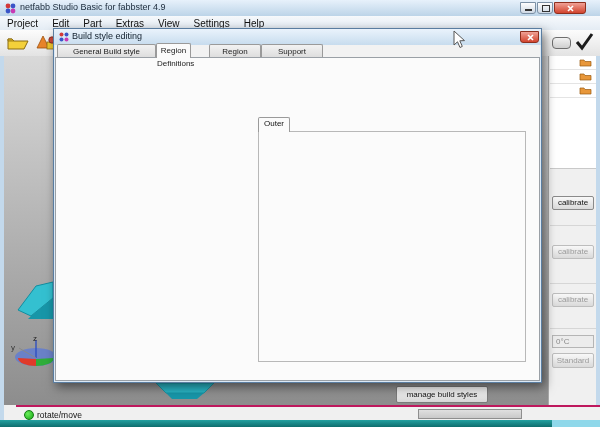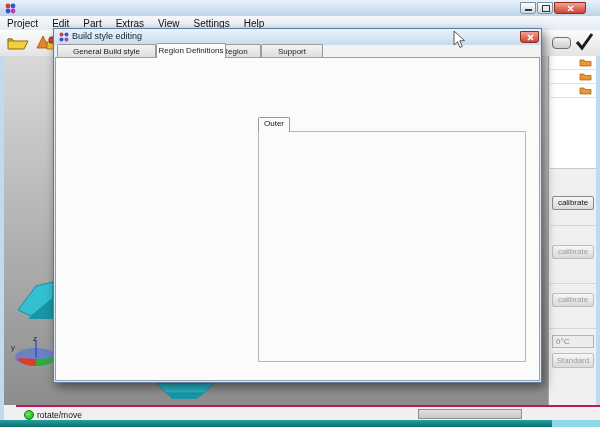--- a/index.html
+++ b/index.html
@@ -63,20 +63,21 @@
 
 <div class="stage">
 
   <div class="abs titlebar">
     <svg class="abs" style="left:5px;top:3px" width="11" height="11">
       <circle cx="3" cy="3" r="2.4" fill="#d23a3a"></circle>
         <circle cx="8" cy="3" r="2.4" fill="#3a55c8"></circle>
       <circle cx="3" cy="8" r="2.4" fill="#3a55c8"></circle>
         <circle cx="8" cy="8" r="2.4" fill="#c83ab4"></circle>
     </svg>
+    <span class="abs titletext">netfabb Studio Basic for fabbster 4.9</span>
     <div class="abs winbtn" style="left:520px;width:16px">
       <div class="abs" style="left:4px;top:6px;width:7px;height:2px;background:#333"></div>
     </div>
     <div class="abs winbtn" style="left:537px;width:16px">
       <div class="abs" style="left:4px;top:2px;width:6px;height:5px;border:1.5px solid #333"></div>
     </div>
     <div class="abs winbtn red" style="left:554px;width:32px">
       <svg class="abs" style="left:12px;top:2px" width="7" height="7">
         <path d="M1,1 L6,6 M6,1 L1,6" stroke="#fff" stroke-width="1.6"></path>
       </svg>
@@ -152,20 +153,21 @@
     <div class="abs sbtn" style="left:3px;top:140px;width:42px">calibrate</div>
     <div class="abs sep" style="left:1px;top:169px;width:46px"></div>
     <div class="abs sbtn dis" style="left:3px;top:189px;width:42px">calibrate</div>
     <div class="abs sep" style="left:1px;top:227px;width:46px"></div>
     <div class="abs sbtn dis" style="left:3px;top:237px;width:42px">calibrate</div>
     <div class="abs sep" style="left:1px;top:272px;width:46px"></div>
     <div class="abs" style="left:3px;top:279px;width:42px;height:13px;border:1px solid #b5b5b5;background:#ececec;color:#8a8a8a;font-size:8px;line-height:12px;padding-left:3px;box-sizing:border-box">0°C</div>
     <div class="abs sbtn dis" style="left:3px;top:297px;width:42px;height:15px;line-height:13px">Standard</div>
   </div>
 
+  <div class="abs btn" style="left:396px;top:386px;width:92px;height:17px;line-height:15px;font-size:8px">manage build styles</div>
 
   <div class="abs statusbar">
     <div class="abs" style="left:8px;top:3px;width:8px;height:8px;border-radius:50%;background:radial-gradient(circle at 35% 35%, #6aee5a,#18a818);border:1px solid #137a13"></div>
     <span class="abs" style="left:21px;top:3px;font-size:8.5px">rotate/move</span>
     <div class="abs progress" style="top:2px"></div>
   </div>
   <div class="abs desktop">
     <div class="abs" style="left:552px;top:0;width:48px;height:7px;background:#8fd8ea"></div>
   </div>
 
@@ -180,21 +182,21 @@
       <span class="abs dtitletext">Build style editing</span>
       <div class="abs winbtn red" style="left:466px;top:2px;width:19px;height:12px">
         <svg class="abs" style="left:6px;top:2px" width="7" height="7">
           <path d="M1,1 L6,6 M6,1 L1,6" stroke="#fff" stroke-width="1.6"></path>
         </svg>
       </div>
     </div>
   </div>
 
   <div class="abs tab" style="left:57px;width:99px">General Build style Settings</div>
-  <div class="abs tab active" style="left:156px;width:70px">Region Definitions</div>
+  <div class="abs tab active" style="left:156px;width:35px">Region Definitions</div>
   <div class="abs tab" style="left:209px;width:52px">Region Selection</div>
   <div class="abs tab" style="left:261px;width:62px">Support Strategies</div>
   <div class="abs tabpage"></div>
 
   <div class="abs thead">
     <span class="hc" style="left:6px">Region</span>
     <span class="hc" style="left:71px">Outer contour</span>
     <span class="hc" style="left:144px">Filling</span>
     <span class="hc" style="left:217px">Upskins</span>
     <span class="hc" style="left:292px">Downskins</span>

